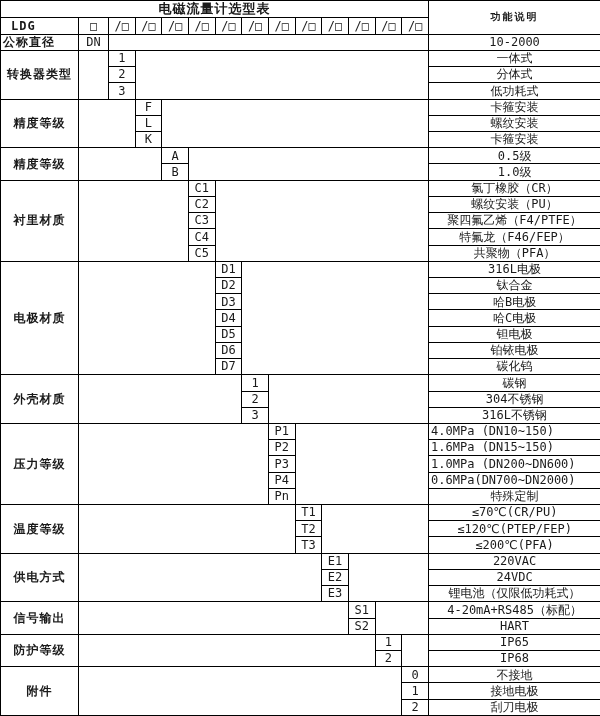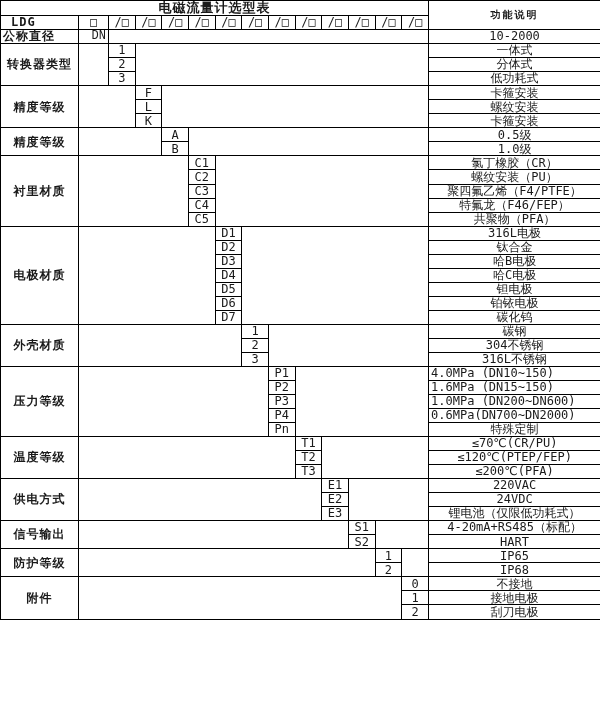--- a/index.html
+++ b/index.html
@@ -1,25 +1,25 @@
 <!DOCTYPE html>
 <html><head>
 <meta charset="utf-8">
 <style>
   html,body{margin:0;padding:0;background:#ffffff;}
   body{width:600px;font-family:"DejaVu Sans Mono","DejaVu Sans","Liberation Sans",sans-serif;color:#1a1a1a;}
-  table{border-collapse:collapse;width:600px;height:620px;table-layout:fixed;background:#fff;}
+  table{border-collapse:collapse;width:600px;height:716px;table-layout:fixed;background:#fff;}
   td{border:1px solid #000;padding:0 2px;text-align:center;vertical-align:middle;
      font-size:12px;line-height:1.05;overflow:hidden;white-space:nowrap;}
   td.title{font-weight:bold;font-size:13px;letter-spacing:1px;}
   td.funch{font-weight:bold;font-size:10px;letter-spacing:2px;}
   td.lbl{font-weight:bold;letter-spacing:1px;}
   td.al{text-align:left;}
   td.ldg{text-align:left;padding-left:10px;font-weight:bold;}
-  td.dn{text-align:right;padding-left:2px;font-family:Liberation Mono, monospace;}
+  td.dn{text-align:center;padding-left:2px;}
   td.spacer{border:1px solid #000;}
 </style>
 </head>
 <body>
 
 <table>
   <colgroup>
       <col style="width: 78px;">
       <col style="width: 30px;">
       <col style="width: 26.67px;">

